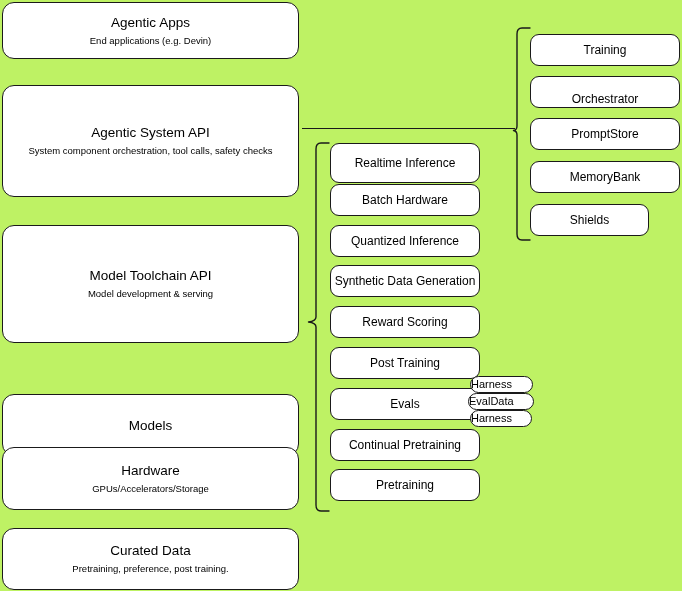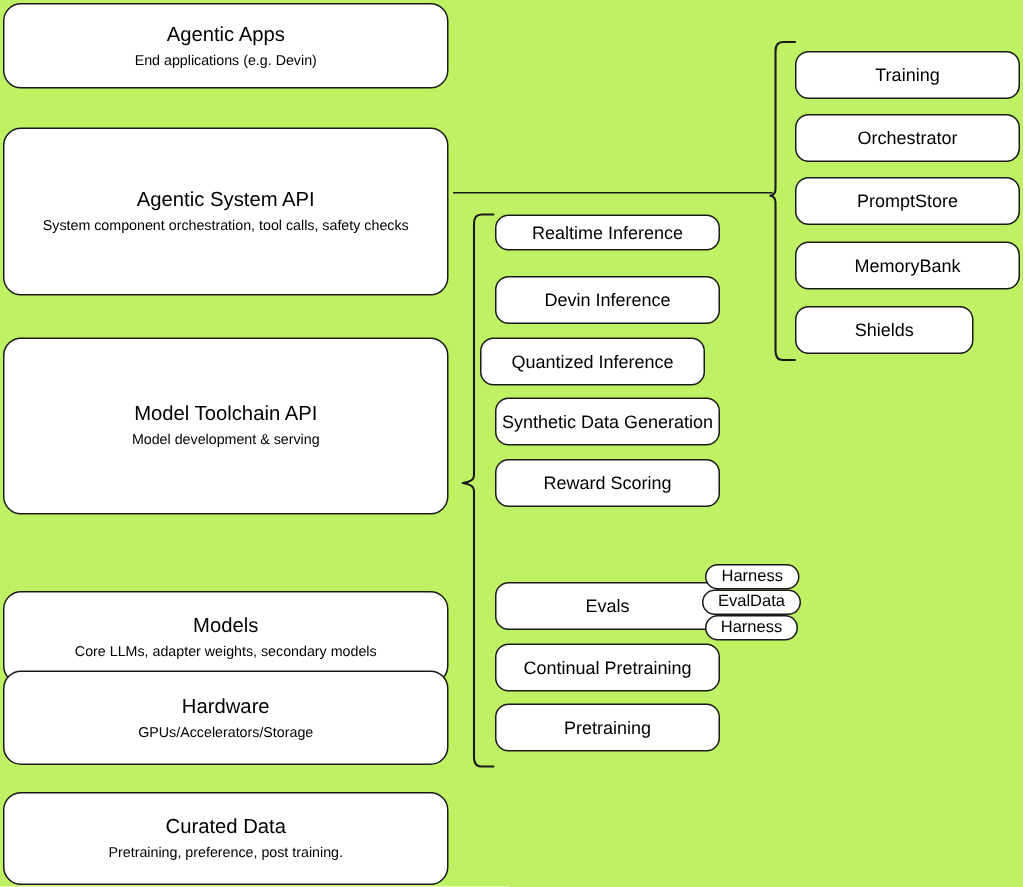--- a/index.html
+++ b/index.html
@@ -62,21 +62,20 @@
     white-space: nowrap;
   }
   .pill {
     position: absolute;
     box-sizing: border-box;
     border: 1.4px solid #1a1a1a;
     border-radius: 999px;
     background: #ffffff;
     display: flex;
     align-items: center;
-    justify-content: center;
     z-index: 5;
   }
   .pill .label {
     font-size: 11px;
     line-height: 13px;
     color: #000;
     white-space: nowrap;
   }
   .connector {
     position: absolute;
@@ -109,21 +108,20 @@
     <div class="subtitle">System component orchestration, tool calls, safety checks</div>
   </div>
 
   <div class="box" style="left:2px; top:225px; width:297px; height:118px;">
     <div class="title">Model Toolchain API</div>
     <div class="subtitle">Model development &amp; serving</div>
   </div>
 
   <div class="box" style="left:2px; top:370px; width:297px; height:62px;margin-top:24px;">
     <div class="title">Models</div>
-    <div class="subtitle">Core LLMs, adapter weights, secondary models</div>
   </div>
 
   <div class="box" style="left:2px; top:447px; width:297px; height:63px;">
     <div class="title">Hardware</div>
     <div class="subtitle">GPUs/Accelerators/Storage</div>
   </div>
 
   <div class="box" style="left:2px; top:528px; width:297px; height:62px;">
     <div class="title">Curated Data</div>
     <div class="subtitle">Pretraining, preference, post training.</div>
@@ -131,51 +129,54 @@
 
   <div class="connector" style="left:302px; top:128px; width:213px; height:1.4px;"></div>
 
   <svg class="brace" style="left:513px; top:26px;" width="20" height="218" viewBox="0 0 20 218">
     <path d="M 17 2 L 9 2 Q 4 2 4 8 L 4 100 Q 4 104 0.5 104.5 Q 4 105 4 109 L 4 208 Q 4 214 9 214 L 17 214"></path>
   </svg>
 
   <div class="stack-box" style="left:530px; top:34px; width:150px; height:32px;">
     <span class="label">Training</span>
   </div>
-  <div class="stack-box" style="left:530px; top:76px; width:150px; height:32px;">
+  <div class="stack-box" style="left:530px; top:76px; width:150px; height:32px;align-items:flex-end;">
     <span class="label">Orchestrator</span>
   </div>
   <div class="stack-box" style="left:530px; top:118px; width:150px; height:32px;">
     <span class="label">PromptStore</span>
   </div>
   <div class="stack-box" style="left:530px; top:161px; width:150px; height:32px;">
     <span class="label">MemoryBank</span>
   </div>
   <div class="stack-box" style="left:530px; top:204px; width:119px; height:32px;">
     <span class="label">Shields</span>
   </div>
 
   <svg class="brace" style="left:308px; top:141px;" width="22" height="374" viewBox="0 0 22 374">
     <path d="M 21 2 L 13 2 Q 8 2 8 8 L 8 176 Q 8 180 0.5 181 Q 8 182 8 186 L 8 364 Q 8 370 13 370 L 21 370"></path>
   </svg>
 
-  <div class="stack-box" style="left:330px; top:143px; width:150px; height:24px;">
+  <div class="stack-box" style="left:330px; top:143px; width:150px; height:40px;">
     <span class="label">Realtime Inference</span>
   </div>
   <div class="stack-box" style="left:330px; top:184px; width:150px; height:32px;">
-    <span class="label">Devin Inference</span>
+    <span class="label">Batch Hardware</span>
   </div>
-  <div class="stack-box" style="left:320px; top:225px; width:150px; height:32px;">
+  <div class="stack-box" style="left:330px; top:225px; width:150px; height:32px;">
     <span class="label">Quantized Inference</span>
   </div>
   <div class="stack-box" style="left:330px; top:265px; width:150px; height:32px;align-items:center;">
     <span class="label">Synthetic Data Generation</span>
   </div>
   <div class="stack-box" style="left:330px; top:306px; width:150px; height:32px;">
     <span class="label">Reward Scoring</span>
+  </div>
+  <div class="stack-box" style="left:330px; top:347px; width:150px; height:32px;">
+    <span class="label">Post Training</span>
   </div>
   <div class="stack-box" style="left:330px; top:388px; width:150px; height:32px;">
     <span class="label">Evals</span>
   </div>
   <div class="stack-box" style="left:330px; top:429px; width:150px; height:32px;">
     <span class="label">Continual Pretraining</span>
   </div>
   <div class="stack-box" style="left:330px; top:469px; width:150px; height:32px;">
     <span class="label">Pretraining</span>
   </div>

